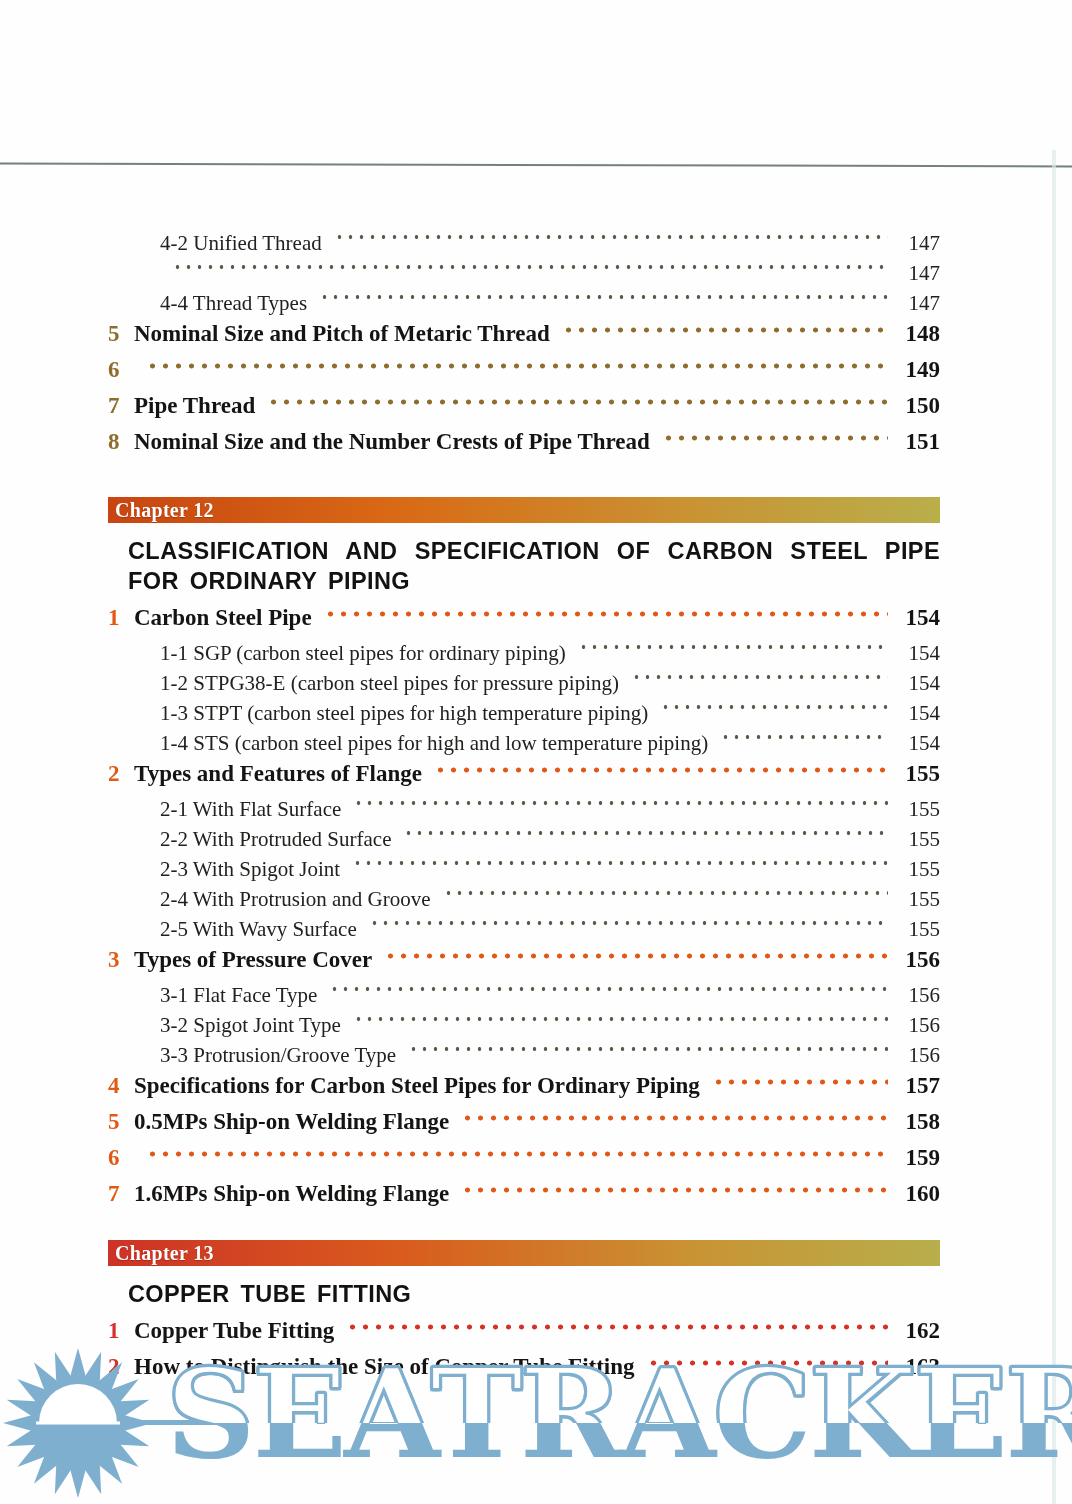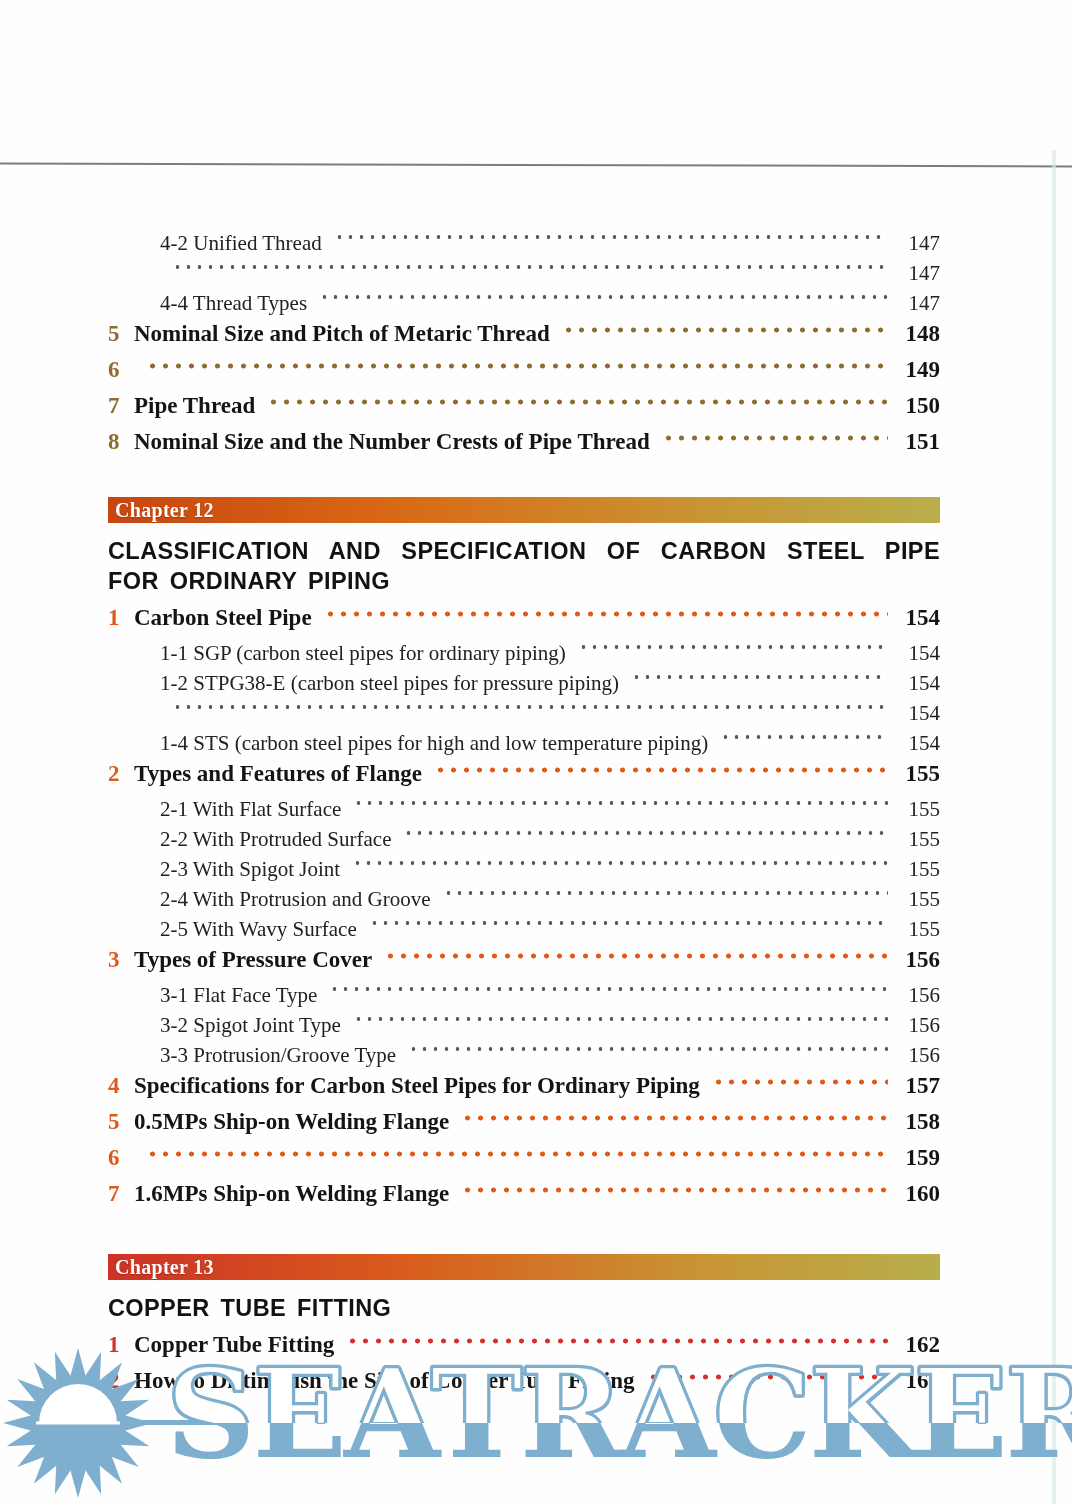--- a/index.html
+++ b/index.html
@@ -31,33 +31,34 @@
   .dots{
     flex:1 1 auto;align-self:stretch;margin:0 8px 0 10px;
     background-repeat:repeat-x;background-position:2px 60%;
   }
   .pg{flex:0 0 auto;text-align:right;min-width:44px;margin-top:9px;}
   .row.sub .pg{font-weight:normal;}
   .row.main .pg{font-weight:bold;}
   .ch-bar{
     height:26px;margin-top:41px;display:flex;align-items:center;
   }
-  .ch-bar.ch13{margin-top:46px;}
+  .ch-bar.ch13{margin-top:32px;}
   .ch-bar-label{
     color:#ffffff;font-weight:bold;font-size:20px;
     font-family:"Liberation Serif", serif;
     padding-left:7px;letter-spacing:.3px;
     text-shadow:0 1px 1px rgba(90,20,0,.35);
   }
   .ch-title{
     margin-top:13px;
     font-family:"Liberation Sans", sans-serif;
     font-weight:bold;font-size:23.5px;line-height:30px;
     color:#121212;letter-spacing:.4px;word-spacing:4px;
     text-align:justify;
+    margin-left:20px;
   }
   
   .watermark{position:absolute;left:0;top:0;width:1072px;height:1504px;pointer-events:none;}
   .wm-line{position:absolute;left:62px;top:1420px;width:160px;height:5px;background:currentColor;}
   .sun{position:absolute;left:3px;top:1348px;}
   .wm-text-wrap{
     position:absolute;left:166px;top:1352px;height:130px;white-space:nowrap;
   }
   .wm-copy{
     position:absolute;left:0;top:0;
@@ -137,20 +138,21 @@
         <span class="label">1-1 SGP (carbon steel pipes for ordinary piping)</span>
         <span class="dots" style="background-image: radial-gradient(circle, rgb(95, 88, 73) 1.6px, rgba(0, 0, 0, 0) 2.1px); background-size: 11px 100%;"></span>
         <span class="pg">154</span>
       </div>
       <div class="row sub">
         <span class="label">1-2 STPG38-E (carbon steel pipes for pressure piping)</span>
         <span class="dots" style="background-image: radial-gradient(circle, rgb(95, 88, 73) 1.6px, rgba(0, 0, 0, 0) 2.1px); background-size: 11px 100%;"></span>
         <span class="pg">154</span>
       </div>
       <div class="row sub">
+        <span class="label">1-3 STPT (carbon steel pipes for high temperature piping)</span>
         <span class="dots" style="background-image: radial-gradient(circle, rgb(95, 88, 73) 1.6px, rgba(0, 0, 0, 0) 2.1px); background-size: 11px 100%;"></span>
         <span class="pg">154</span>
       </div>
       <div class="row sub">
         <span class="label">1-4 STS (carbon steel pipes for high and low temperature piping)</span>
         <span class="dots" style="background-image: radial-gradient(circle, rgb(95, 88, 73) 1.6px, rgba(0, 0, 0, 0) 2.1px); background-size: 11px 100%;"></span>
         <span class="pg">154</span>
       </div>
       <div class="row main">
         <span class="num" style="color: rgb(224, 90, 23);">2</span>

